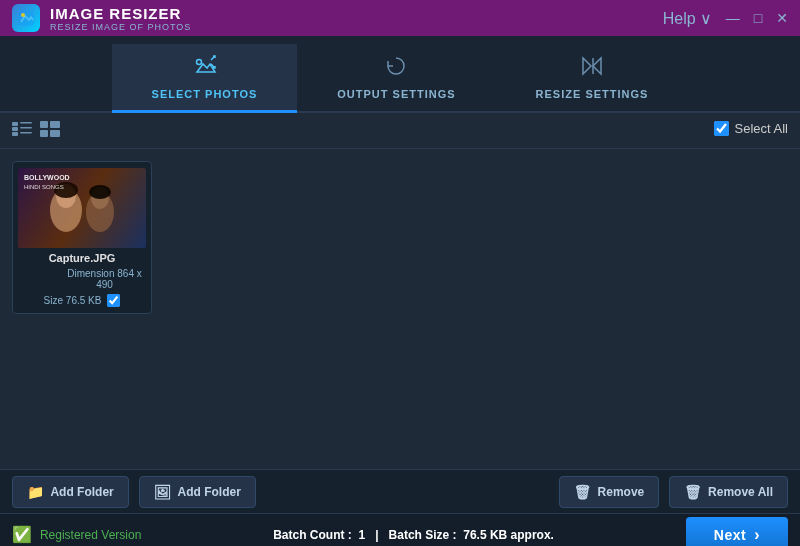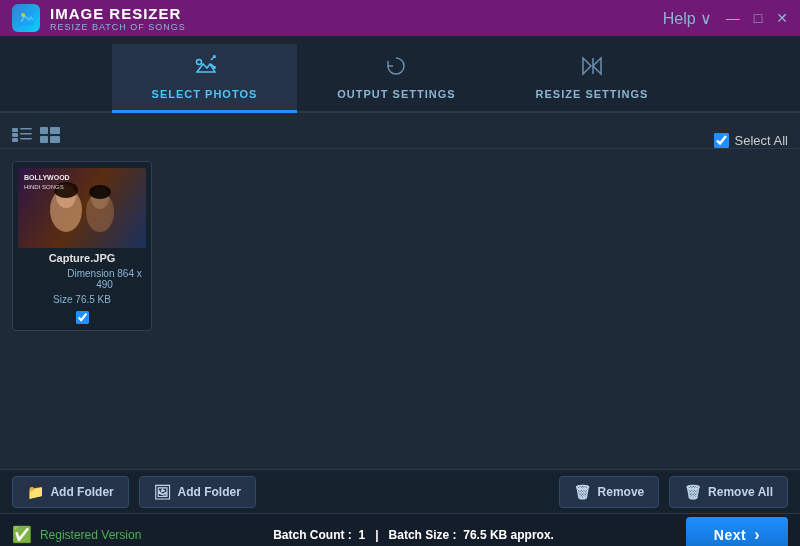--- a/index.html
+++ b/index.html
@@ -101,23 +101,23 @@
       letter-spacing: 1px;
       font-weight: bold;
     }
     .tab.active .tab-label { color: #4fc3f7; }
 
     
     .toolbar {
       background: #1e2a38;
       height: 36px;
       display: flex;
-      align-items: flex-end;
+      align-items: flex-start;
       justify-content: space-between;
-      padding: 0 12px;
+      padding: 8px 12px;
       border-bottom: 1px solid #2a3a4e;
     }
     .view-icons {
       display: flex;
       gap: 8px;
     }
     .view-icon {
       color: #6a8faf;
       font-size: 18px;
       cursor: pointer;
@@ -199,21 +199,20 @@
       color: #8ab4d0;
       text-align: center;
       padding-left: 45px;
     }
     .photo-size-row {
       display: flex;
       align-items: center;
       gap: 6px;
       font-size: 10px;
       color: #8ab4d0;
-      flex-direction: column;
     }
     .photo-cb {
       width: 13px;
       height: 13px;
       accent-color: #1e90ff;
     }
 
     
     .action-bar {
       background: #16212e;
@@ -315,21 +314,21 @@
   <div class="titlebar-left">
     <div class="app-icon">
       <svg width="18" height="18" viewBox="0 0 18 18" fill="none">
         <rect x="1" y="1" width="16" height="16" rx="3" fill="#1e90ff" opacity="0.3"></rect>
         <path d="M4 13 L8 7 L12 11 L14 8 L16 11" stroke="#4fc3f7" stroke-width="1.5" fill="none"></path>
         <circle cx="6" cy="6" r="2" fill="#ffd700" opacity="0.8"></circle>
       </svg>
     </div>
     <div class="app-title-block">
       <div class="app-title">IMAGE RESIZER</div>
-      <div class="app-subtitle">RESIZE BATCH OF SONGS</div>
+      <div class="app-subtitle">RESIZE IMAGE OF PHOTOS</div>
     </div>
   </div>
   <div class="titlebar-right">
     <span class="titlebar-help">Help ∨</span>
     <span class="win-btn">—</span>
     <span class="win-btn">□</span>
     <span class="win-btn">✕</span>
   </div>
 </div>
 

